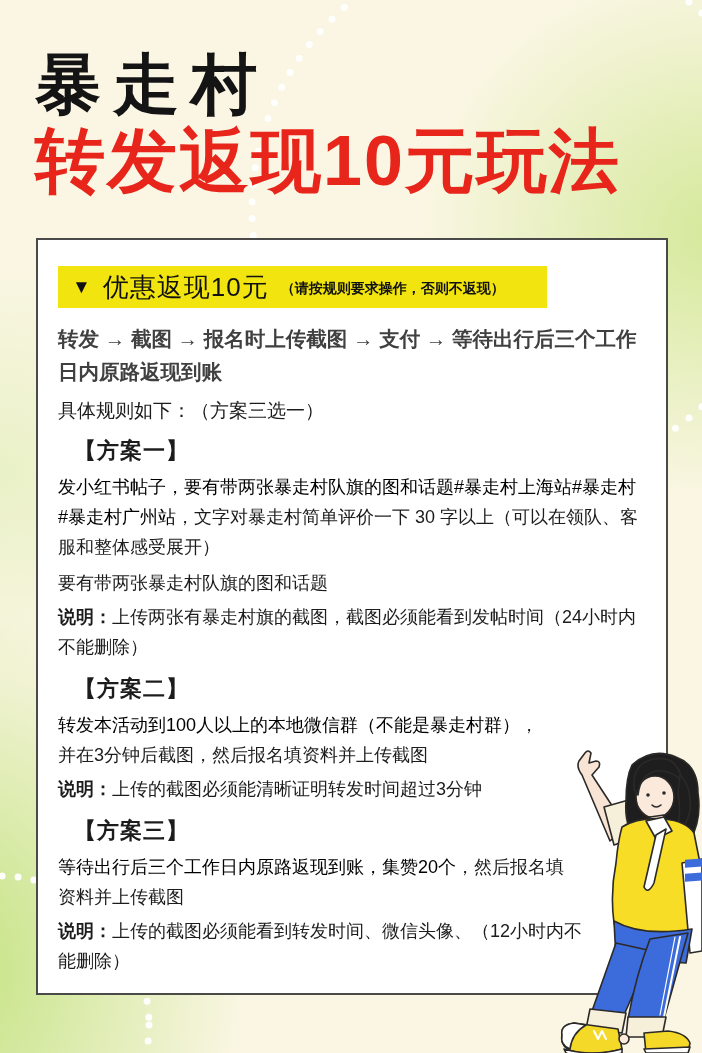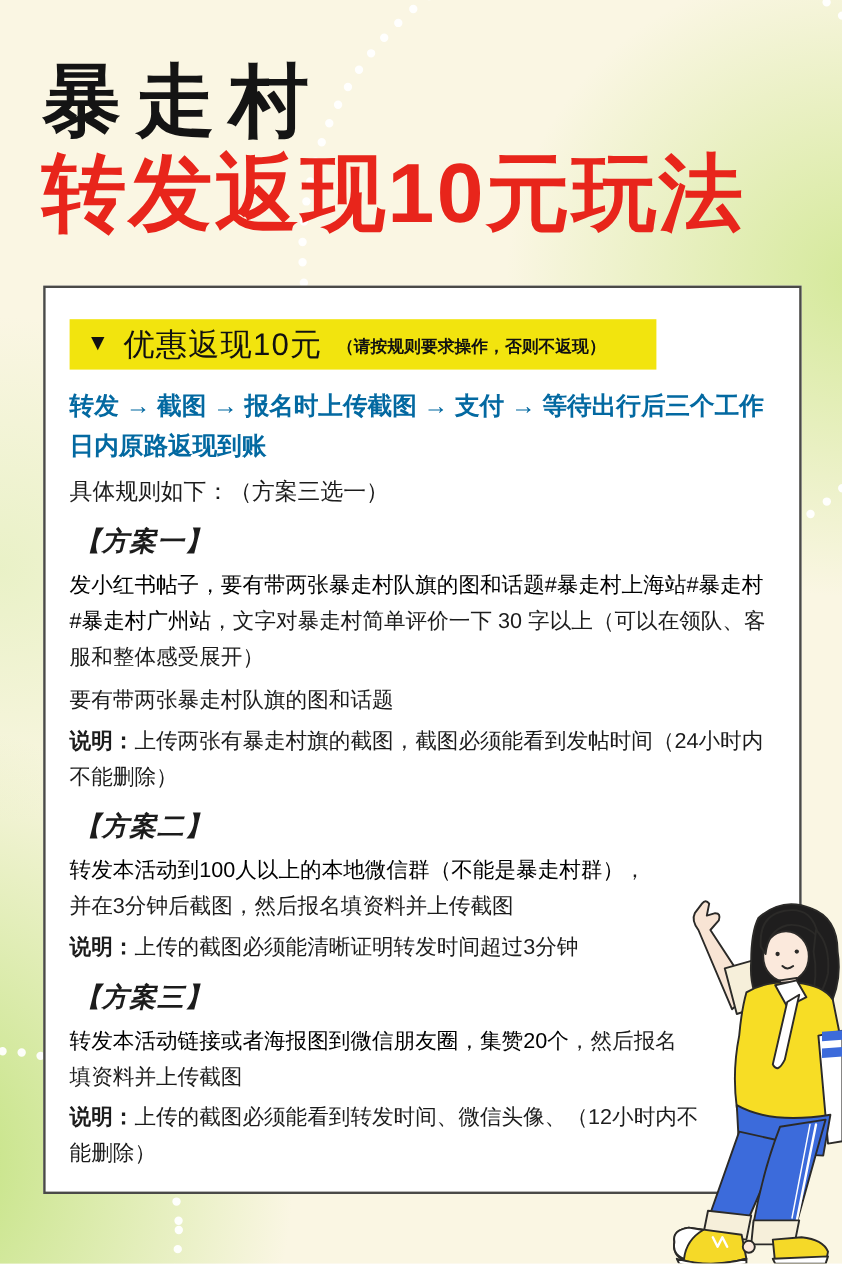--- a/index.html
+++ b/index.html
@@ -34,26 +34,26 @@
   }
   .banner{
     width:489px;height:42px;background:#F2E40E;
     display:flex;align-items:center;gap:12px;padding-left:14px;box-sizing:border-box;
   }
   .banner .tri{font-size:19px;color:#111;}
   .banner .banner-title{font-size:26px;color:#111;letter-spacing:1px;}
   .banner .banner-note{font-size:14px;font-weight:bold;color:#111;padding-top:3px;}
 
   .flow{
-    margin:14px 0 0 0;font-size:20.5px;font-weight:bold;color:#0369a1;
+    margin:14px 0 0 0;font-size:20.5px;font-weight:bold;color:#404040;
     line-height:33px;max-width:600px;
   }
   .intro{margin:8px 0 0 0;font-size:19px;line-height:30px;}
 
-  .plan h3{font-size:22px;font-weight:bold;margin:10px 0 0 4px;line-height:30px;letter-spacing:1px;font-style:italic;}
+  .plan h3{font-size:22px;font-weight:bold;margin:10px 0 0 16px;line-height:30px;letter-spacing:1px;}
   .plan .body{font-size:18px;line-height:30px;margin:6px 0 0 0;}
   .plan .body .red{color:#000000;}
   .plan .note{font-size:18px;line-height:30px;margin:4px 0 0 0;}
   .plan .note .lbl{font-weight:bold;}
   .p1 .note{}
   .p2 h3{margin-top:12px;}
   .p2 .body{max-width:492px;}
   .p3 h3{margin-top:12px;}
   .p3 .body{max-width:522px;}
   .p3 .note{max-width:540px;}
@@ -93,21 +93,21 @@
   </div>
 
   <div class="plan p2">
     <h3>【方案二】</h3>
     <p class="body"><span class="red">转发本活动到100人以上的本地微信群（不能是暴走村群）</span><span>，并在3分钟后截图，然后报名填资料并上传截图</span></p>
     <p class="note"><span class="lbl">说明：</span><span>上传的截图必须能清晰证明转发时间超过3分钟</span></p>
   </div>
 
   <div class="plan p3">
     <h3>【方案三】</h3>
-    <p class="body"><span class="red">转发本活动链接或者海报图到微信朋友圈，集赞20个</span><span>，然后报名填资料并上传截图</span></p>
+    <p class="body"><span class="red">等待出行后三个工作日内原路返现到账，集赞20个</span><span>，然后报名填资料并上传截图</span></p>
     <p class="note"><span class="lbl">说明：</span><span>上传的截图必须能看到转发时间、微信头像、（12小时内不能删除）</span></p>
   </div>
 
 </section>
 
 <svg class="figure" width="150" height="330" viewBox="0 0 150 330">
   <g stroke="#2B2A28" stroke-width="1.6" stroke-linejoin="round" stroke-linecap="round">
 
     <path d="M30,52 Q24,44 27,38 L33,30 Q36,26 39,30 L37,40 L44,38 Q49,38 47,44 L40,52 L74,104 L58,118 Z" fill="#F8E4D4"></path>
 

